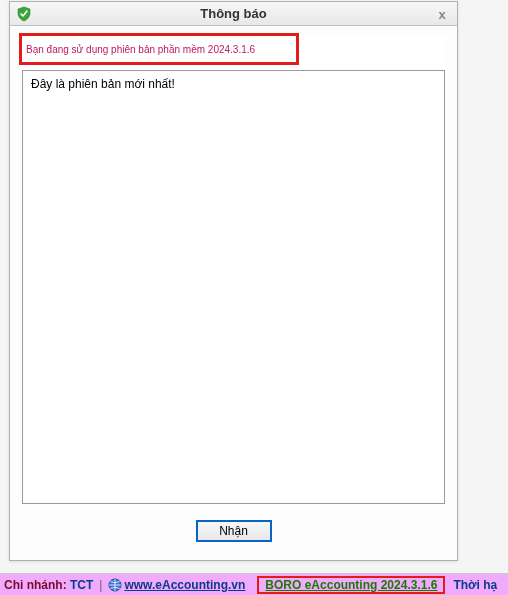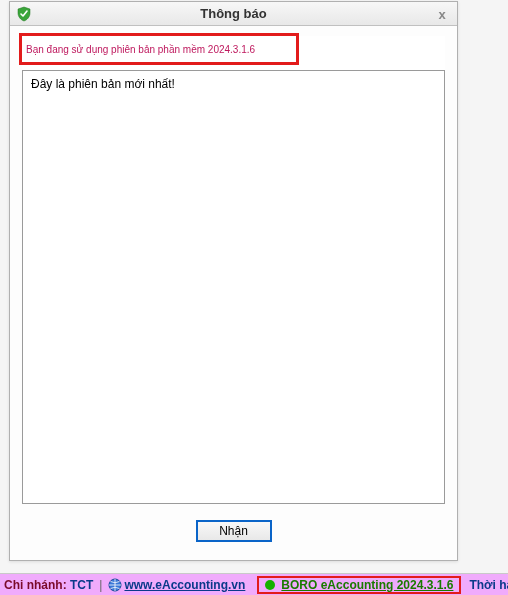--- a/index.html
+++ b/index.html
@@ -147,20 +147,21 @@
   .status-bar .sep { color: #666; margin: 0 6px; }
   .status-bar .globe-icon { margin-right: 2px; display:inline-flex; width:14px; height:14px; }
   .status-bar .site-link { color: #0a3a8a; font-weight: bold; text-decoration: underline; }
   .status-bar .app-box {
     display: inline-flex;
     align-items: center;
     border: 2px solid #e21b1b;
     padding: 0 6px;
     height: 18px;
     margin-left: 12px;
+    flex-direction: column;
   }
   .status-bar .dot {
     width: 10px; height: 10px;
     background: #15b000;
     border-radius: 50%;
     margin-right: 6px;
   }
   .status-bar .app-link {
     color: #1a7a00;
     font-weight: bold;

